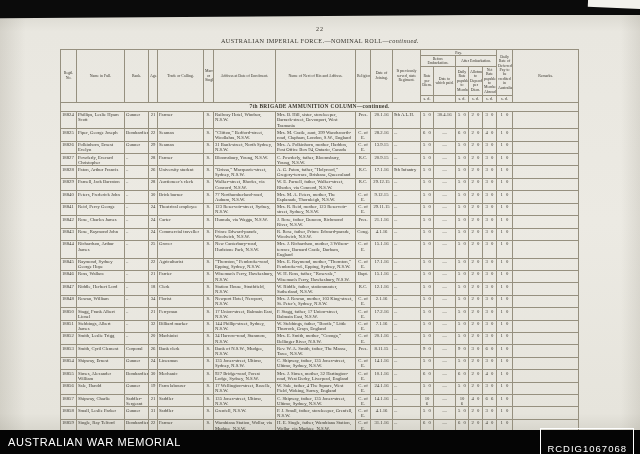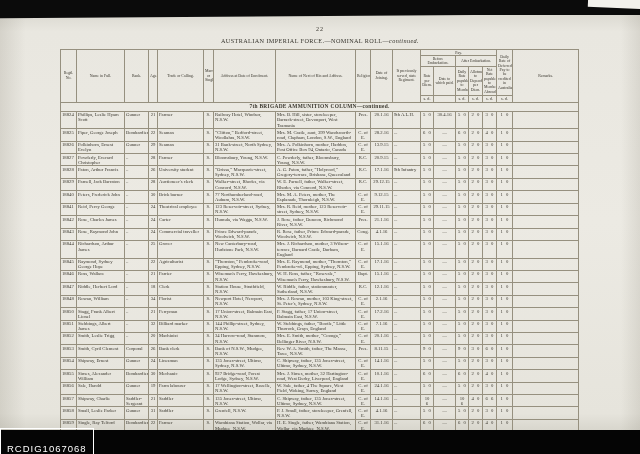--- a/index.html
+++ b/index.html
@@ -651,15 +651,16 @@
             <td class="c-pay_allotment">2 0</td>
             <td class="c-pay_net_rate">3 0</td>
             <td class="c-deferred_pay">1 0</td>
             <td class="c-remarks"></td>
           </tr>
         </tbody>
     </table>
   </div>
 
   <div class="footbar">
+    <span class="foot-org">AUSTRALIAN WAR MEMORIAL</span>
     <span class="foot-ref">RCDIG1067068</span>
   </div>
 </div>
 
 </body></html>

